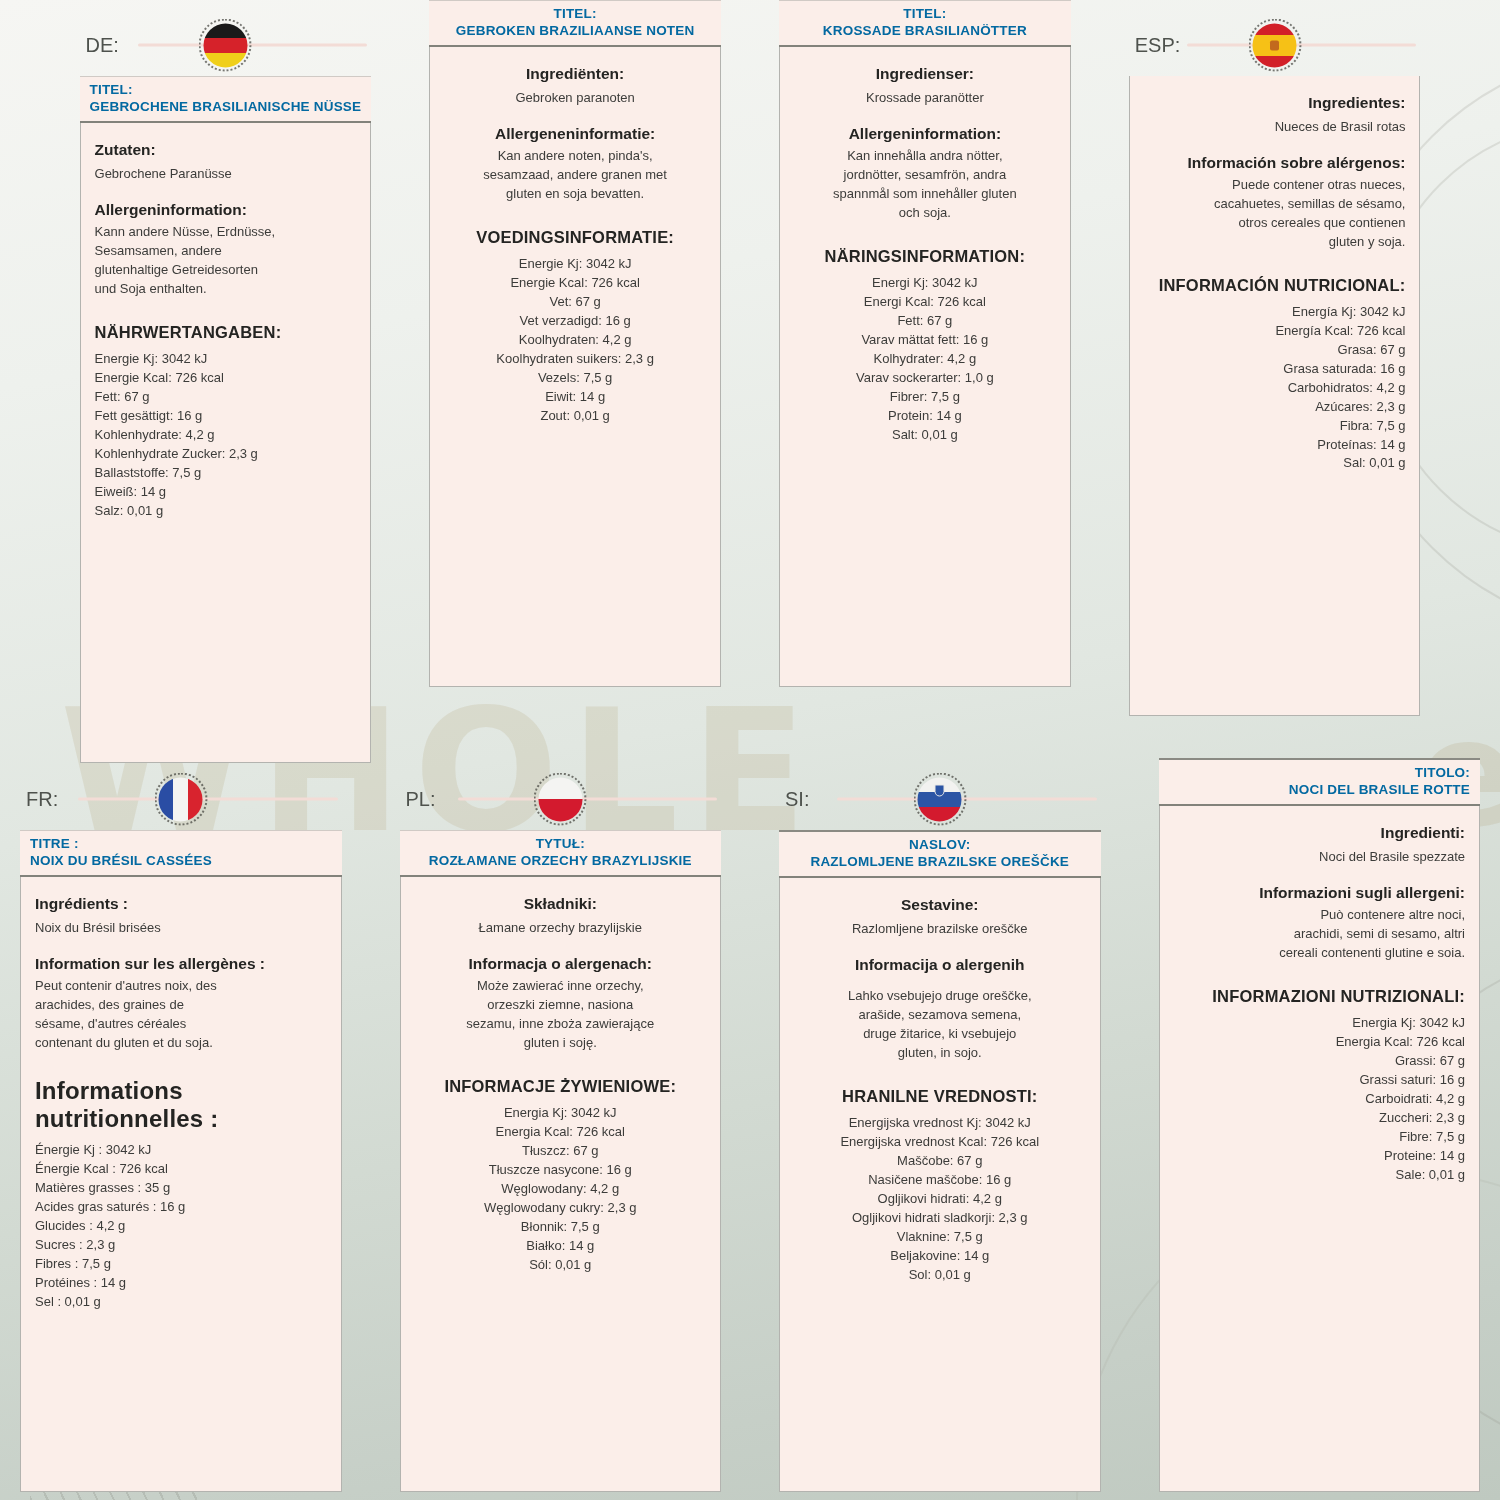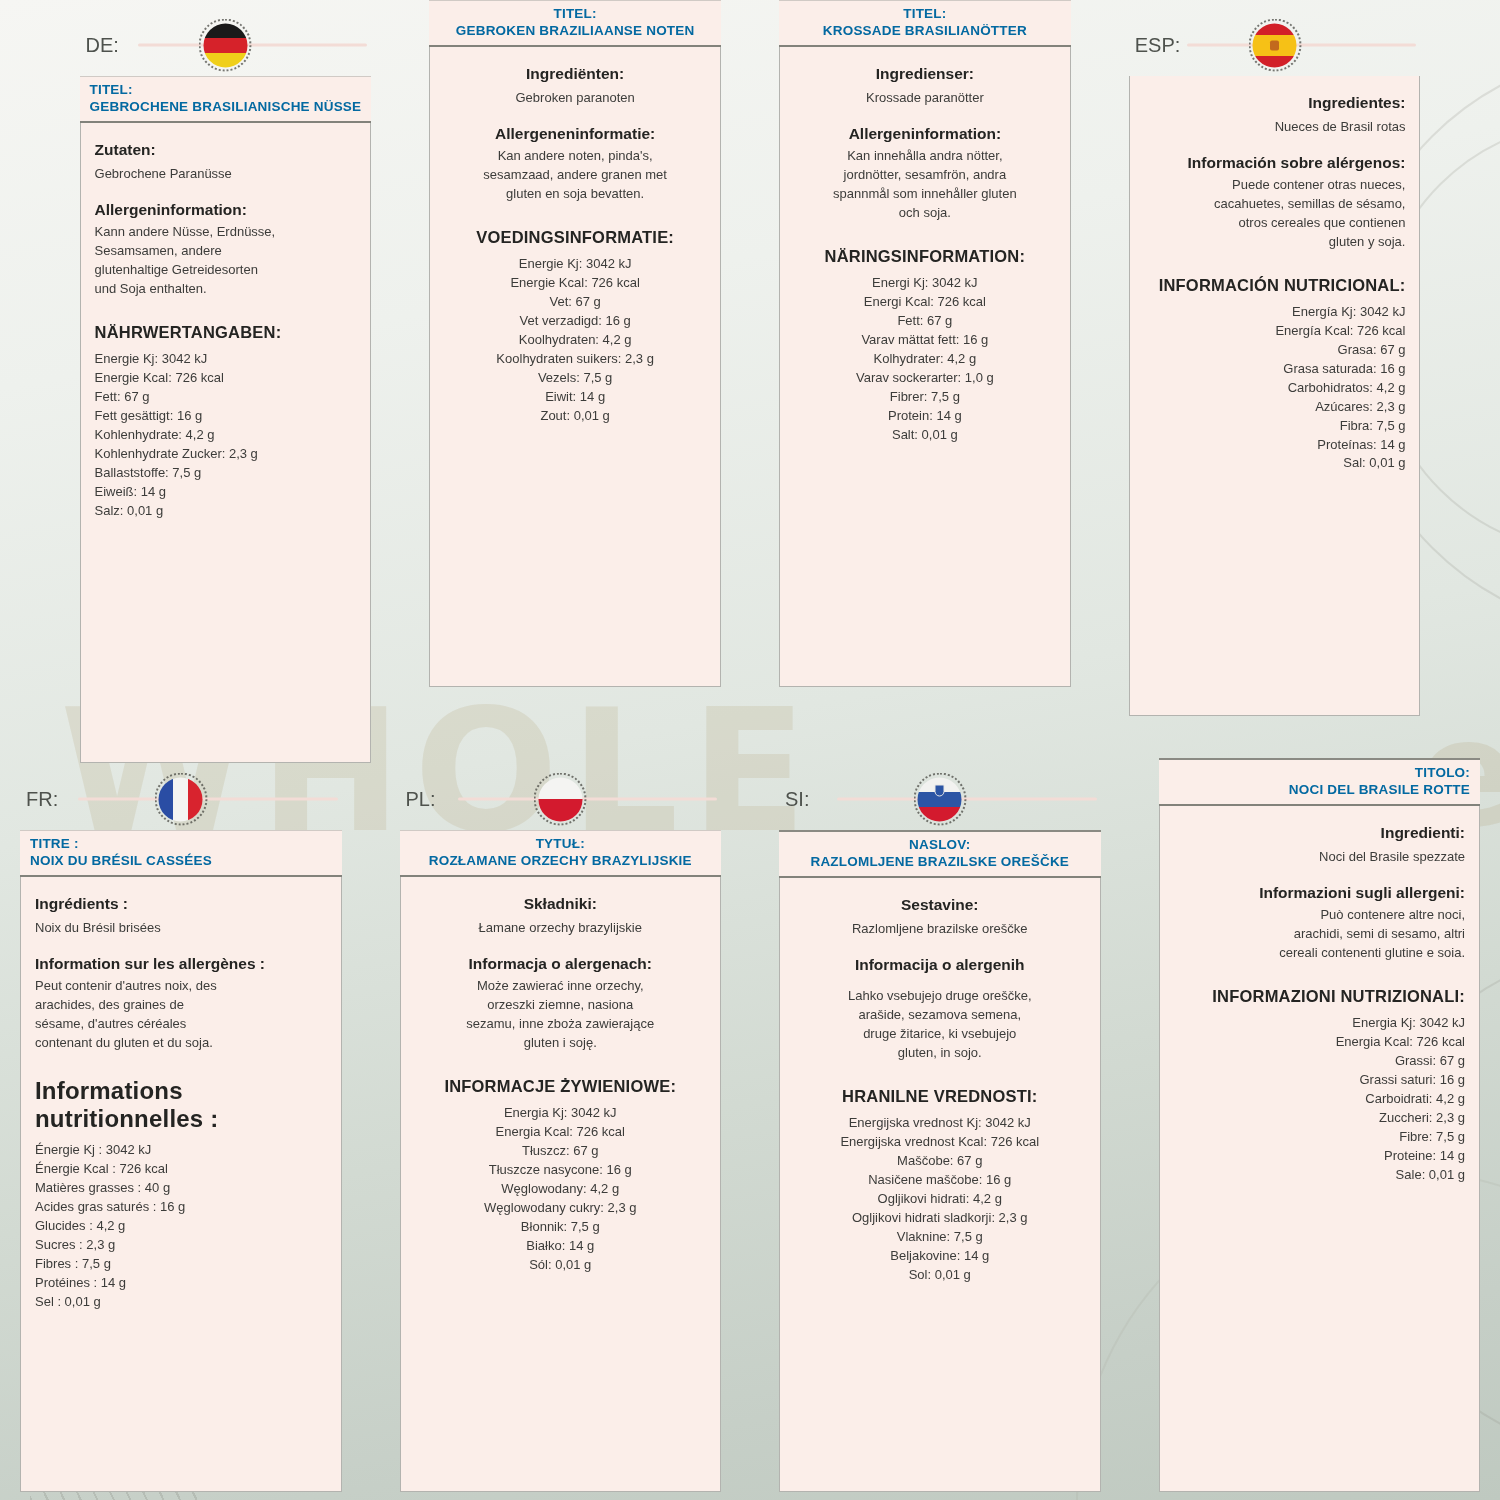--- a/index.html
+++ b/index.html
@@ -243,21 +243,21 @@
         <div class="lines allerg-lines">
             <div>Peut contenir d'autres noix, des</div>
             <div>arachides, des graines de</div>
             <div>sésame, d'autres céréales</div>
             <div>contenant du gluten et du soja.</div>
           </div>
         <div class="nut-h">Informations nutritionnelles :</div>
         <div class="lines nut-lines">
             <div>Énergie Kj : 3042 kJ</div>
             <div>Énergie Kcal : 726 kcal</div>
-            <div>Matières grasses : 40 g</div>
+            <div>Matières grasses : 35 g</div>
             <div>Acides gras saturés : 16 g</div>
             <div>Glucides : 4,2 g</div>
             <div>Sucres : 2,3 g</div>
             <div>Fibres : 7,5 g</div>
             <div>Protéines : 14 g</div>
             <div>Sel : 0,01 g</div>
           </div>
       </div>
     </div>
 

